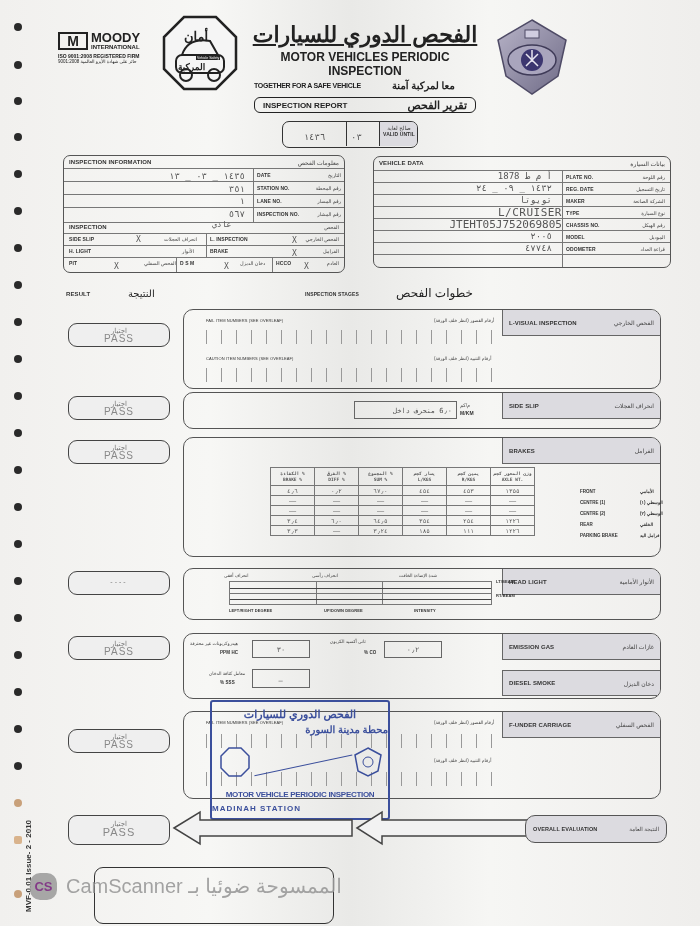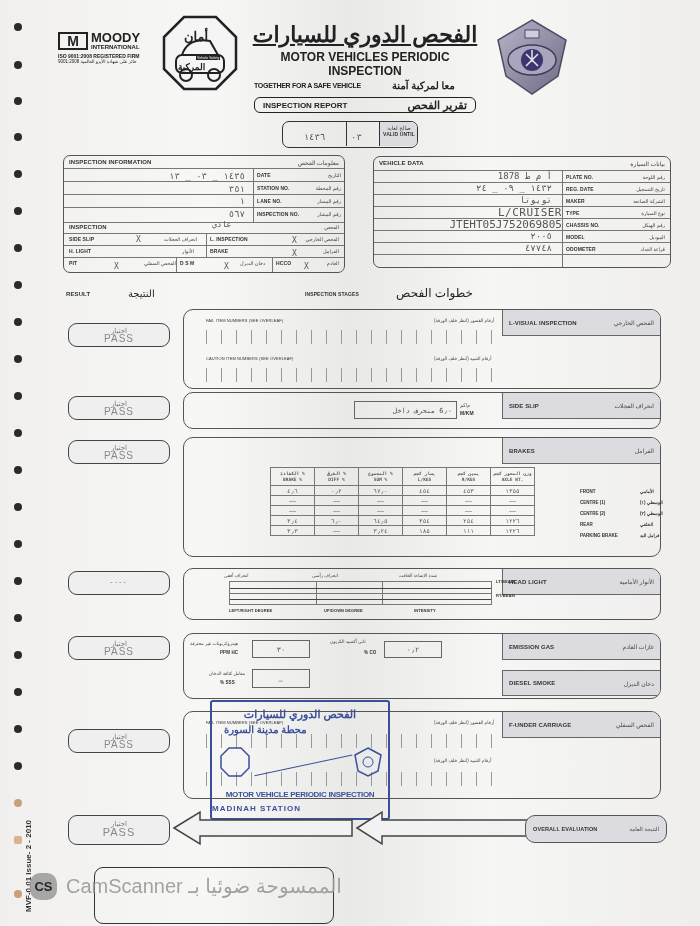--- a/index.html
+++ b/index.html
@@ -497,21 +497,21 @@
         <span></span>
         <span></span>
         <span></span>
         <span></span>
         <span></span>
       </div>
   </div>
 
   <div class="stamp" style="left:210px;top:700px;width:180px;height:120px;">
     <div class="abs" style="left:0;right:0;top:6px;text-align:center;font-size:11px;font-weight:bold;direction:rtl;">الفحص الدوري للسيارات</div>
-    <div class="abs" style="left:0;right:0;top:22px;text-align:left;font-size:10px;font-weight:bold;direction:rtl;margin-left:12px;">محطة مدينة السورة</div>
+    <div class="abs" style="left:0;right:0;top:22px;text-align:right;font-size:10px;font-weight:bold;direction:rtl;margin-left:12px;">محطة مدينة السورة</div>
     <div class="abs" style="left:8px;top:45px;width:30px;height:30px;">
       <svg width="30" height="30" viewBox="0 0 30 30">
           <polygon points="9,1 21,1 29,9 29,21 21,29 9,29 1,21 1,9" fill="none" stroke="#3b4f9c" stroke-width="1.5"></polygon>
         </svg>
     </div>
     <div class="abs" style="left:142px;top:45px;width:28px;height:30px;">
       <svg width="28" height="30" viewBox="0 0 28 30">
           <path d="M14 1 L27 8 L24 24 L14 29 L4 24 L1 8 Z" fill="none" stroke="#3b4f9c" stroke-width="1.5"></path>
           <circle cx="14" cy="15" r="5" fill="none" stroke="#3b4f9c"></circle>
         </svg>
@@ -532,16 +532,16 @@
   <div class="abs" style="left:525px;top:815px;width:142px;height:28px;border:1.5px solid #555;border-radius:10px;background:#dcdbe0;display:flex;align-items:center;justify-content:space-between;padding:0 7px;">
     <span class="lbl-s" style="font-size:5.5px;">OVERALL EVALUATION</span>
     <span class="ar-s" style="font-size:5.5px;">النتيجة العامة</span>
   </div>
 
   <div class="rbox" style="left:94px;top:867px;width:240px;height:57px;border-radius:9px;border-color:#333;"></div>
 
 
   <div class="abs" style="left:24px;top:912px;transform:rotate(-90deg);transform-origin:left top;font-size:8px;font-weight:bold;color:#333;white-space:nowrap;">MVF-0.01 Issue- 2 - 2010</div>
 
-  <div class="abs" style="left:30px;top:873px;width:27px;height:27px;background:#9a9a9a;border-radius:10px;color:#000000;font-weight:bold;font-size:13px;text-align:center;line-height:27px;opacity:0.85;">CS</div>
+  <div class="abs" style="left:30px;top:873px;width:27px;height:27px;background:#9a9a9a;border-radius:10px;color:#701a75;font-weight:bold;font-size:13px;text-align:center;line-height:27px;opacity:0.85;">CS</div>
   <div class="abs" style="left:66px;top:874px;font-size:20px;color:#9a9a9a;white-space:nowrap;opacity:0.9;">CamScanner الممسوحة ضوئيا بـ</div>
 
 </div>
 
 </body></html>

